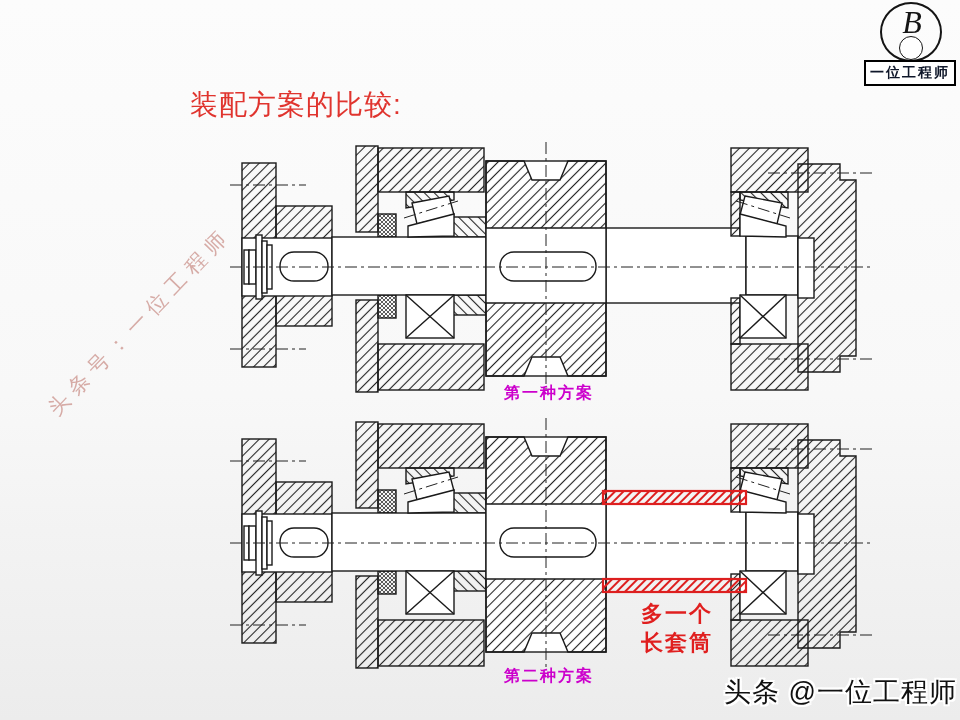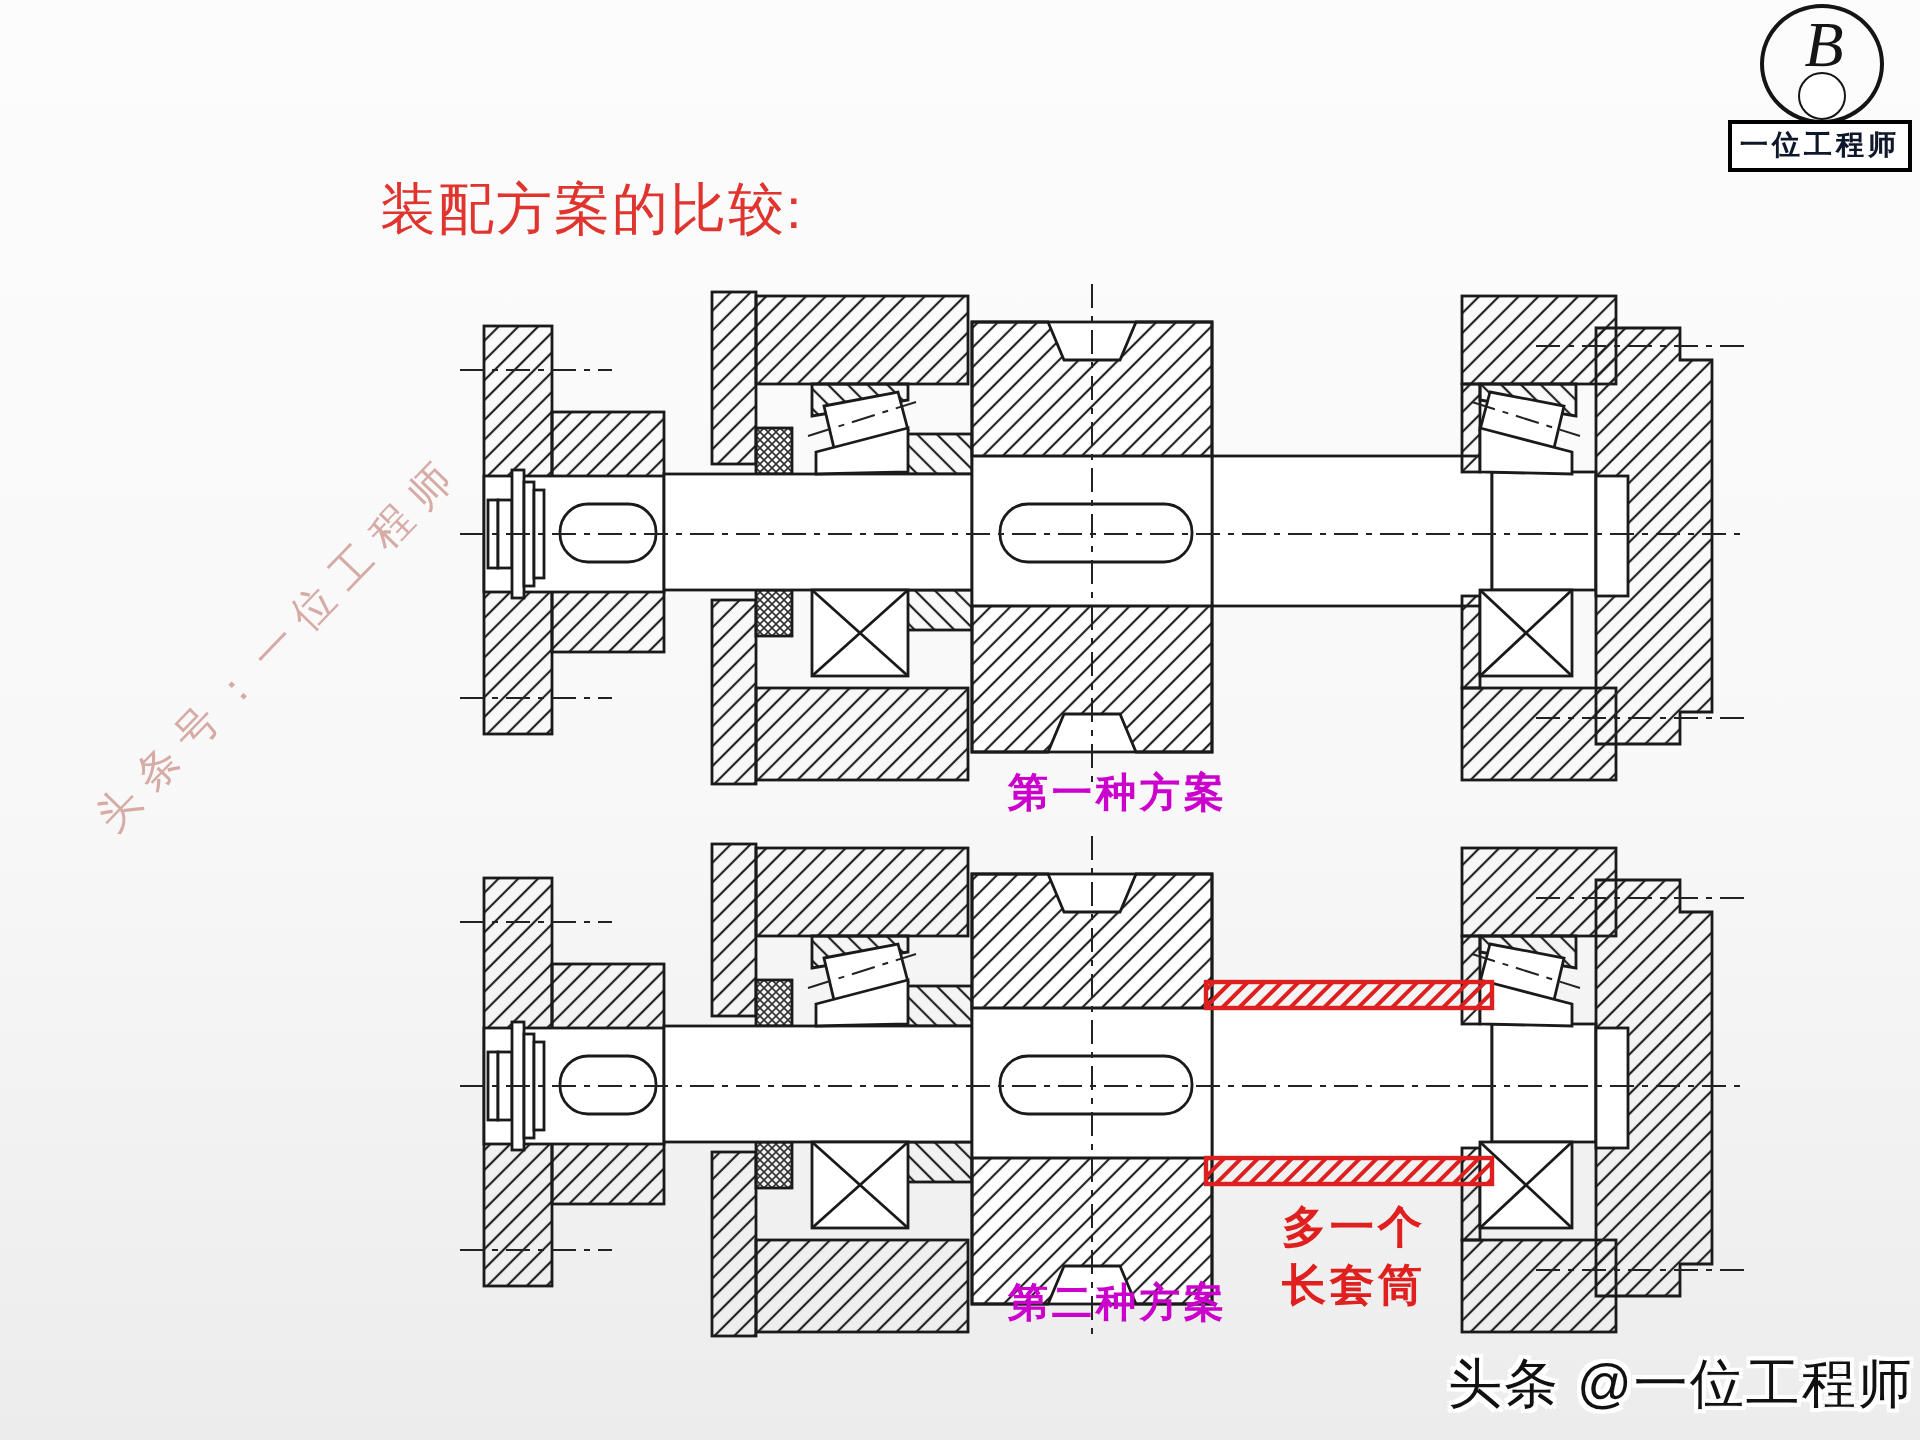--- a/index.html
+++ b/index.html
@@ -14,25 +14,25 @@
     color:var(--title-color,#e0342e);
   }
   .wm-diagonal{
     position:absolute;left:52px;top:398px;width:500px;
     transform:rotate(-46deg);transform-origin:0 50%;
     font-size:21px;letter-spacing:7px;color:rgba(208,158,152,0.85);
     white-space:nowrap;
   }
   .drawing{position:absolute;}
   .caption{
-    position:absolute;font-size:20px;font-weight:700;
+    position:absolute;font-size:16px;font-weight:700;
     color:var(--caption-color,#cc00cc);letter-spacing:2px;white-space:nowrap;text-align:right;
   }
   .caption.first{left:504px;top:383px;}
-  .caption.second{left:504px;top:638px;}
+  .caption.second{left:504px;top:666px;}
   .annotation{
     position:absolute;left:641px;top:600px;
     font-size:22px;font-weight:700;line-height:1.3;
     color:var(--annotation-color,#e01f1f);letter-spacing:2px;
   }
   .logo{position:absolute;left:862px;top:2px;width:96px;height:86px;}
   .logo .circle{
     position:absolute;left:18px;top:0;width:58px;height:56px;
     border:2px solid #151515;border-radius:50%;
   }

